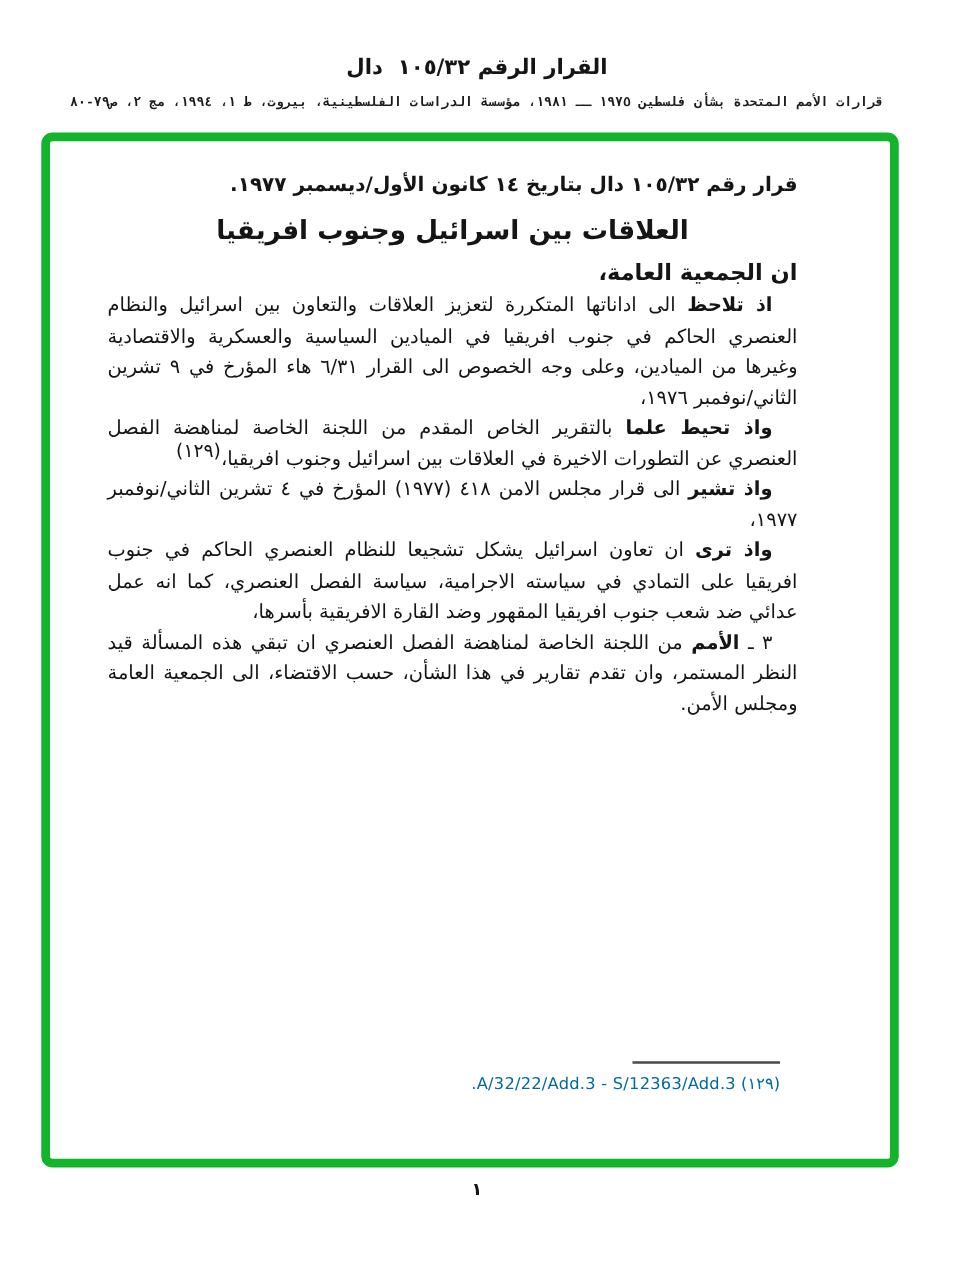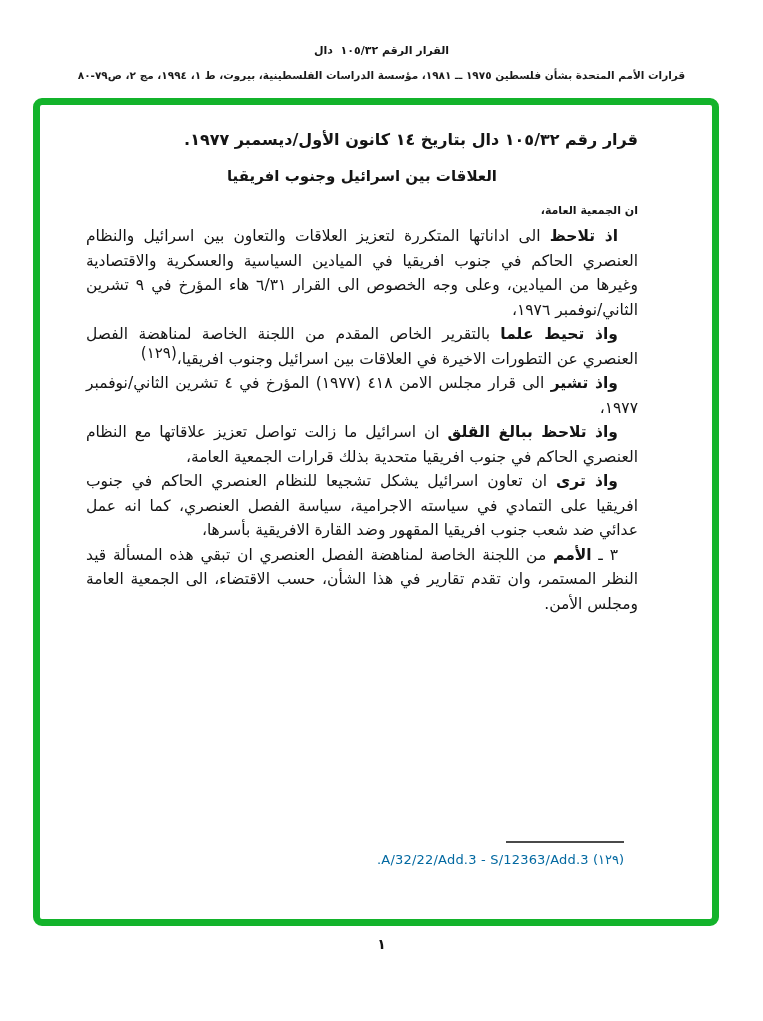--- a/index.html
+++ b/index.html
@@ -1,32 +1,32 @@
 <!DOCTYPE html>
 <html lang="ar"><head>
 <meta charset="utf-8">
 <style>
   html,body{margin:0;padding:0;background:#ffffff;}
   body{
     width:763px;height:1021px;position:relative;overflow:hidden;
     font-family:"DejaVu Sans", sans-serif;color:#151515;
     -webkit-font-smoothing:antialiased;
   }
-  .hdr{margin-top:44px;text-align:center;font-weight:700;font-size:11px;direction:rtl;}
-  .citation{margin-top:12px;text-align:center;font-weight:700;font-size:10.5px;direction:rtl;color:#1b1b1b;}
+  .hdr{margin-top:44px;text-align:center;font-weight:700;font-size:17px;direction:rtl;}
+  .citation{margin-top:12px;text-align:center;font-weight:700;font-size:10.5px;direction:rtl;color:#1b1b1b;font-family:Liberation Mono, monospace;}
   .frame{
     position:relative;box-sizing:border-box;
     margin:17px 0 0 33px;width:686px;height:828px;
     border:7px solid #13b32b;border-radius:9px;
     padding:22px 74px 0 46px;
     direction:rtl;
   }
   .doc-title{font-weight:700;font-size:16px;line-height:25px;text-align:right;margin:0 0 10px;}
-  .doc-subject{font-weight:700;font-size:15px;line-height:25px;text-align:center;margin:12px 0 9px;}
-  .doc-opening{font-weight:700;font-size:11px;line-height:25px;text-align:right;margin:0 0 1px;}
+  .doc-subject{font-weight:700;font-size:21px;line-height:25px;text-align:center;margin:12px 0 9px;}
+  .doc-opening{font-weight:700;font-size:18px;line-height:25px;text-align:right;margin:0 0 1px;}
   .para{
     margin:0;font-size:15.5px;line-height:24.5px;
     text-align:justify;text-indent:20px;color:#141414;
   }
   .para .lead{font-weight:700;}
   .para .num{font-weight:400;}
   .fnref{font-size:15px;vertical-align:super;line-height:0;}
   .footnote{
     position:absolute;left:46px;right:74px;bottom:52px;
     text-align:right;direction:rtl;
@@ -45,21 +45,20 @@
   <div class="doc-title">قرار رقم ١٠٥/٣٢ دال بتاريخ ١٤ كانون الأول/ديسمبر ١٩٧٧.</div>
   <div class="doc-subject">العلاقات بين اسرائيل وجنوب افريقيا</div>
   <div class="doc-opening">ان الجمعية العامة،</div>
 
   <p class="para"><span class="num"></span><strong class="lead">اذ تلاحظ</strong><span> الى اداناتها المتكررة لتعزيز العلاقات والتعاون بين اسرائيل والنظام العنصري الحاكم في جنوب افريقيا في الميادين السياسية والعسكرية والاقتصادية وغيرها من الميادين، وعلى وجه الخصوص الى القرار ٦/٣١ هاء المؤرخ في ٩ تشرين الثاني/نوفمبر ١٩٧٦،</span><sup class="fnref"></sup></p>
 
   <p class="para"><span class="num"></span><strong class="lead">واذ تحيط علما</strong><span> بالتقرير الخاص المقدم من اللجنة الخاصة لمناهضة الفصل العنصري عن التطورات الاخيرة في العلاقات بين اسرائيل وجنوب افريقيا،</span><sup class="fnref">(١٢٩)</sup></p>
 
   <p class="para"><span class="num"></span><strong class="lead">واذ تشير</strong><span> الى قرار مجلس الامن ٤١٨ (١٩٧٧) المؤرخ في ٤ تشرين الثاني/نوفمبر ١٩٧٧،</span><sup class="fnref"></sup></p>
 
-  <p class="para"><span class="num"></span><strong class="lead">واذ تلاحظ ببالغ القلق</strong><span> ان اسرائيل ما زالت تواصل تعزيز علاقاتها مع النظام العنصري الحاكم في جنوب افريقيا متحدية بذلك قرارات الجمعية العامة،</span><sup class="fnref"></sup></p>
 
   <p class="para"><span class="num"></span><strong class="lead">واذ ترى</strong><span> ان تعاون اسرائيل يشكل تشجيعا للنظام العنصري الحاكم في جنوب افريقيا على التمادي في سياسته الاجرامية، سياسة الفصل العنصري، كما انه عمل عدائي ضد شعب جنوب افريقيا المقهور وضد القارة الافريقية بأسرها،</span><sup class="fnref"></sup></p>
 
 
 
   <p class="para"><span class="num">٣ ـ </span><strong class="lead">الأمم</strong><span> من اللجنة الخاصة لمناهضة الفصل العنصري ان تبقي هذه المسألة قيد النظر المستمر، وان تقدم تقارير في هذا الشأن، حسب الاقتضاء، الى الجمعية العامة ومجلس الأمن.</span><sup class="fnref"></sup></p>
 
   <div class="footnote">
     <div class="fn-rule"></div>
     <div class="fn-text">(١٢٩) A/32/22/Add.3 - S/12363/Add.3.</div>

